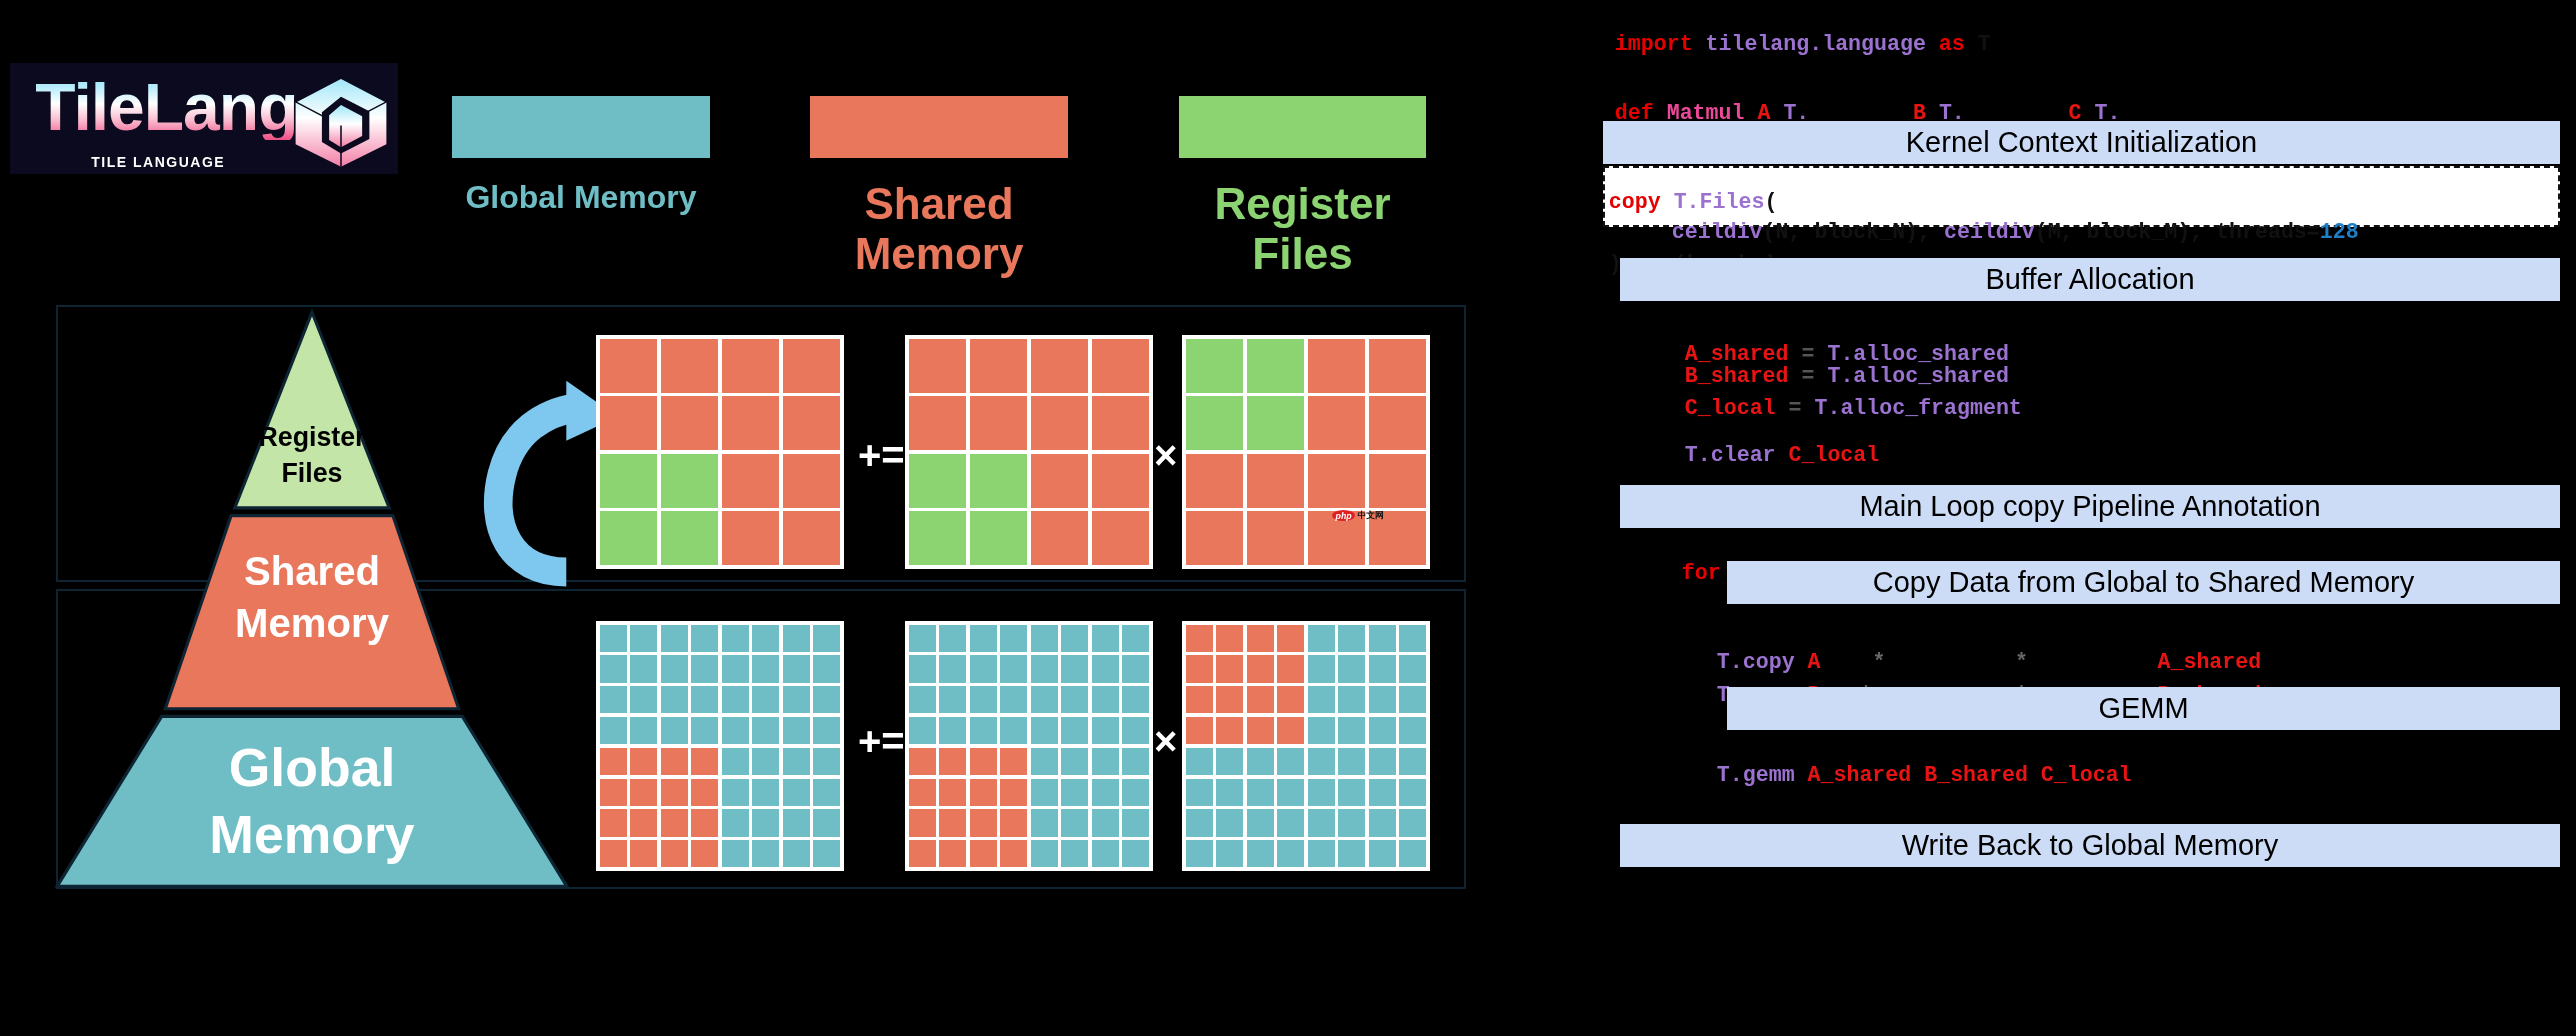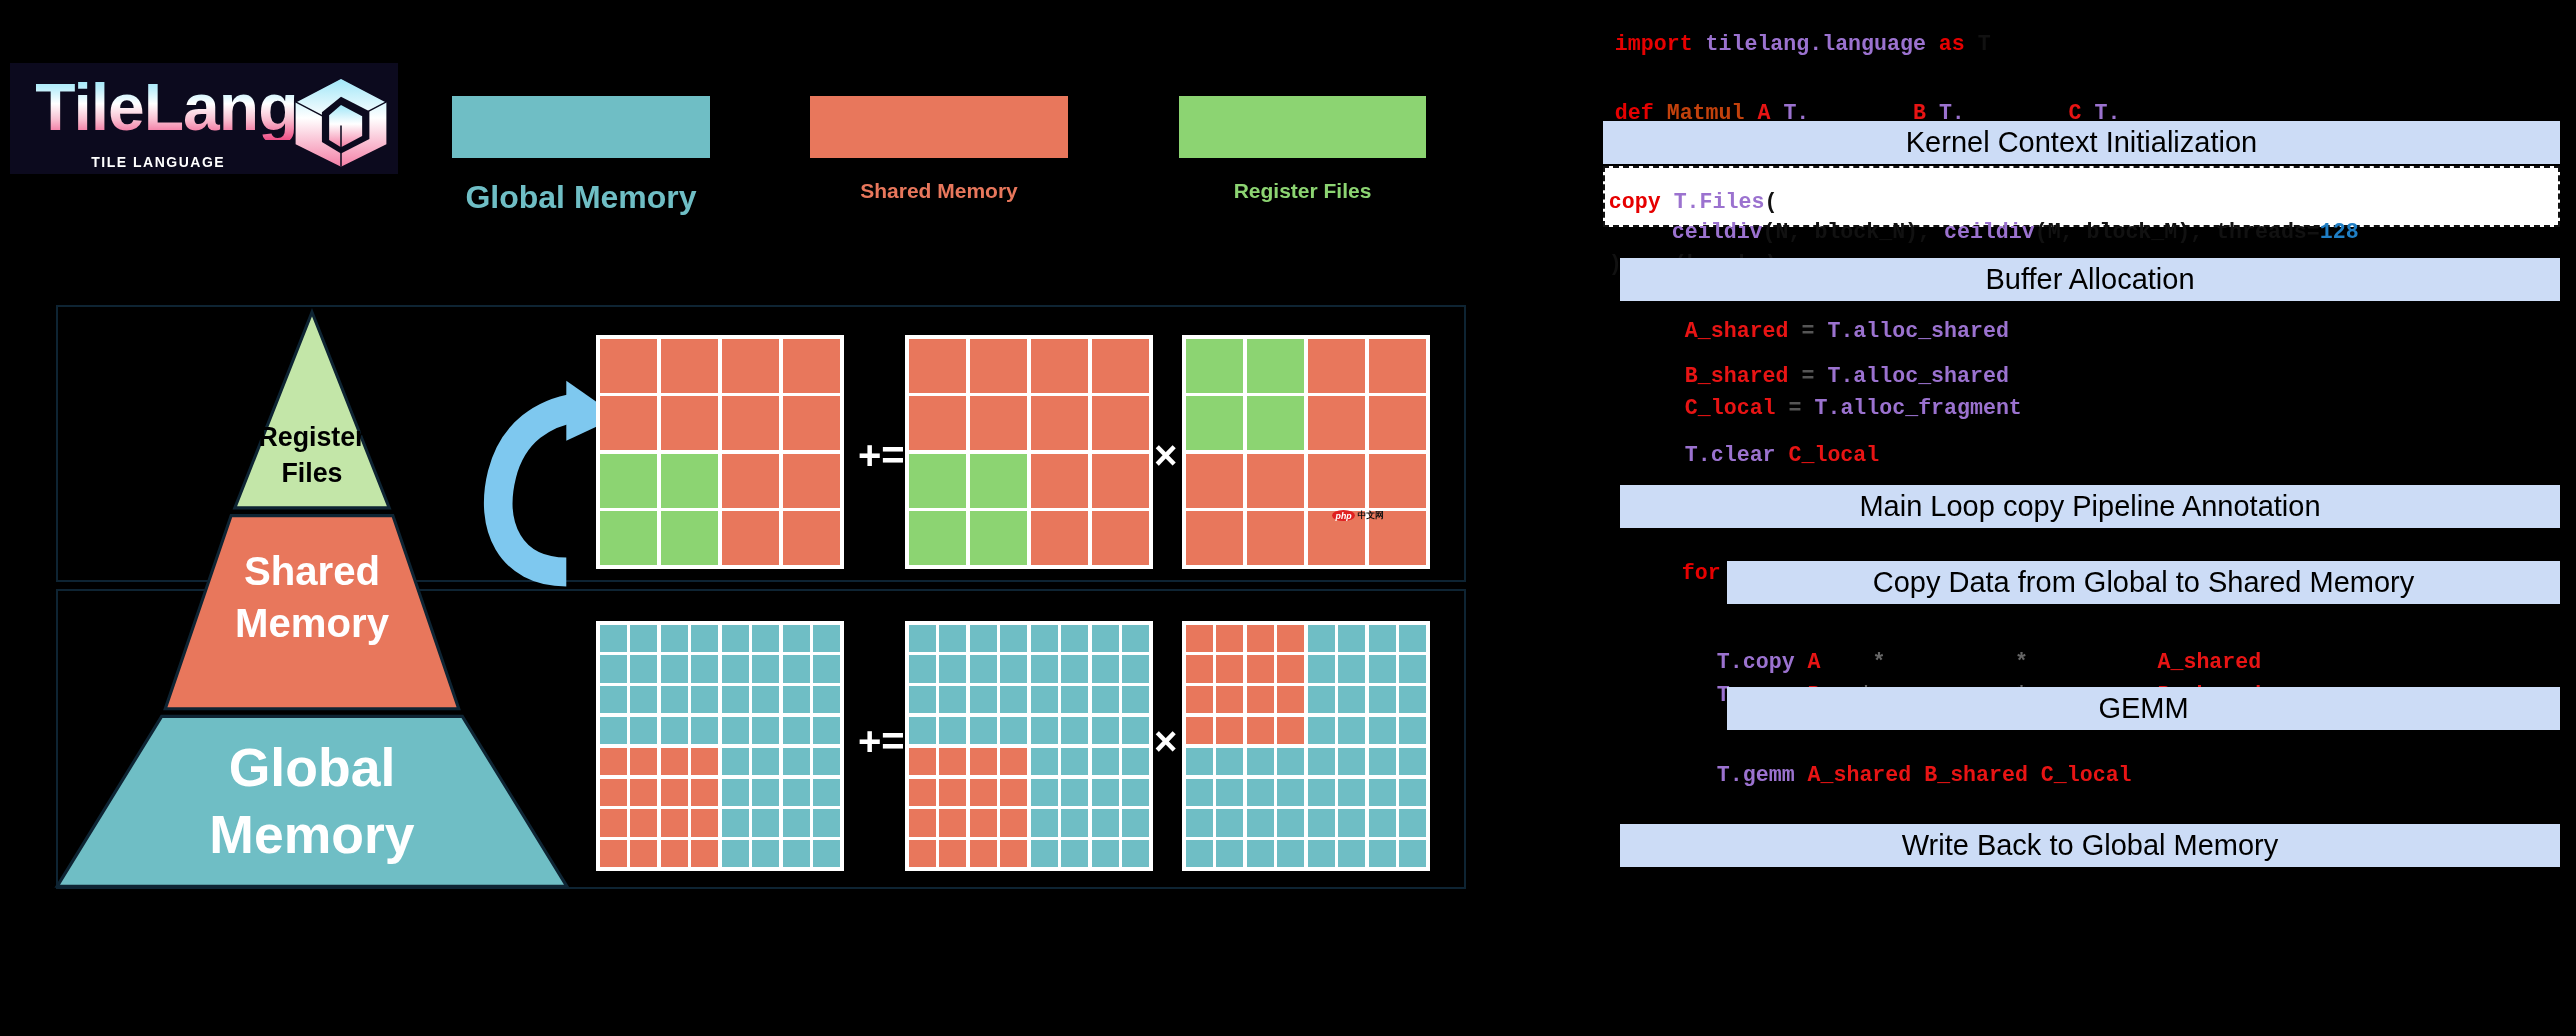--- a/index.html
+++ b/index.html
@@ -13,21 +13,21 @@
     letter-spacing:-1px;line-height:1;
     background:linear-gradient(180deg,#8fe4f7 0%,#bdeefb 22%,#ffffff 45%,#f9c2d3 68%,#ef4f86 100%);
     -webkit-background-clip:text;background-clip:text;color:transparent;}
   #logo-sub{position:absolute;left:81px;top:91px;font-size:14px;font-weight:700;
     letter-spacing:1.5px;color:#fff;}
   #logo-cube{position:absolute;left:282px;top:13px;width:98px;height:93px;}
 
   
   .legend-item{position:absolute;top:96px;}
   .legend-sw{width:258px;height:62px;}
-  .legend-lb{margin-top:20.6px;font-size:21px;font-weight:700;text-align:center;width:258px;}
+  .legend-lb{margin-top:20.6px;font-size:44px;font-weight:700;text-align:center;width:258px;}
   #lg0{left:452px;} #lg1{left:810px;} #lg2{left:1179px;}
   #lg0 .legend-lb{font-size:32px;}
   #lg2 .legend-sw{width:247px;} #lg2 .legend-lb{width:247px;}
 
   
   .panel{position:absolute;border:2.1px solid #0e2433;background:#000;}
   #panel-top{left:56px;top:305px;width:1406px;height:273px;}
   #panel-bot{left:56px;top:589px;width:1406px;height:296px;}
 
   
@@ -39,21 +39,21 @@
   .op{position:absolute;color:#fff;font-weight:700;line-height:1;}
 
   
   #code{position:absolute;left:1540px;top:0;width:1161px;height:1037px;}
   .secbar{position:absolute;background:#ccdcf6;color:#000;text-align:center;
           font-weight:400;font-size:29px;line-height:1;padding:7.2px 0;
           font-family:"Liberation Sans",sans-serif;}
   .kernelbox{position:absolute;background:#fff;border:2.1px dashed #111;box-sizing:border-box;}
   .code{position:absolute;font-family:"Liberation Mono",monospace;font-weight:700;
         font-size:21.6px;white-space:pre;line-height:1;}
-  .kw{color:#e60000;} .mod{color:#9b72cf;} .fn{color:#c2410c;}
+  .kw{color:#e60000;} .mod{color:#9b72cf;} .fn{color:#ec4899;}
   .var{color:#e81414;} .num{color:#1f7ec4;} .op2{color:#555;}
   .st{color:#666;} .blk{color:#111;}
   #wm{position:absolute;left:1332px;top:510px;font-size:8.8px;font-weight:700;color:#111;
       font-family:"Liberation Sans",sans-serif;white-space:nowrap;}
   #wm .php{background:#e02020;color:#fff;border-radius:50%/50%;padding:0.5px 3.6px;
            font-style:italic;margin-right:2.1px;}
 </style>
 </head>
 <body>
 
@@ -389,21 +389,21 @@
     <span class="kw">copy</span> <span class="mod">T.Files</span><span class="blk">(</span>
   </div>
   <div class="code" style="left:80px;top:200px;">
     <span class="mod">ceildiv</span><span class="blk">(N, block_N), </span><span class="mod">ceildiv</span><span class="blk">(M, block_M), threads=</span><span class="num">128</span>
   </div>
   <div class="code" style="left:17px;top:232px;">
     <span class="blk">)</span> <span class="kw">as</span> <span class="blk">(bx, by):</span>
   </div>
 
   <div class="secbar" style="left:80px;top:258px;width:940px;">Buffer Allocation</div>
-  <div class="code" style="left:93px;top:299px;">
+  <div class="code" style="left:93px;top:322px;">
     <span class="var">A_shared</span> <span class="op2">=</span> <span class="mod">T.alloc_shared</span>
   </div>
   <div class="code" style="left:93px;top:344px;">
     <span class="var">B_shared</span> <span class="op2">=</span> <span class="mod">T.alloc_shared</span>
   </div>
   <div class="code" style="left:93px;top:376px;">
     <span class="var">C_local</span> <span class="op2">=</span> <span class="mod">T.alloc_fragment</span>
   </div>
   <div class="code" style="left:93px;top:423px;">
     <span class="mod">T.clear</span> <span class="var">C_local</span>

